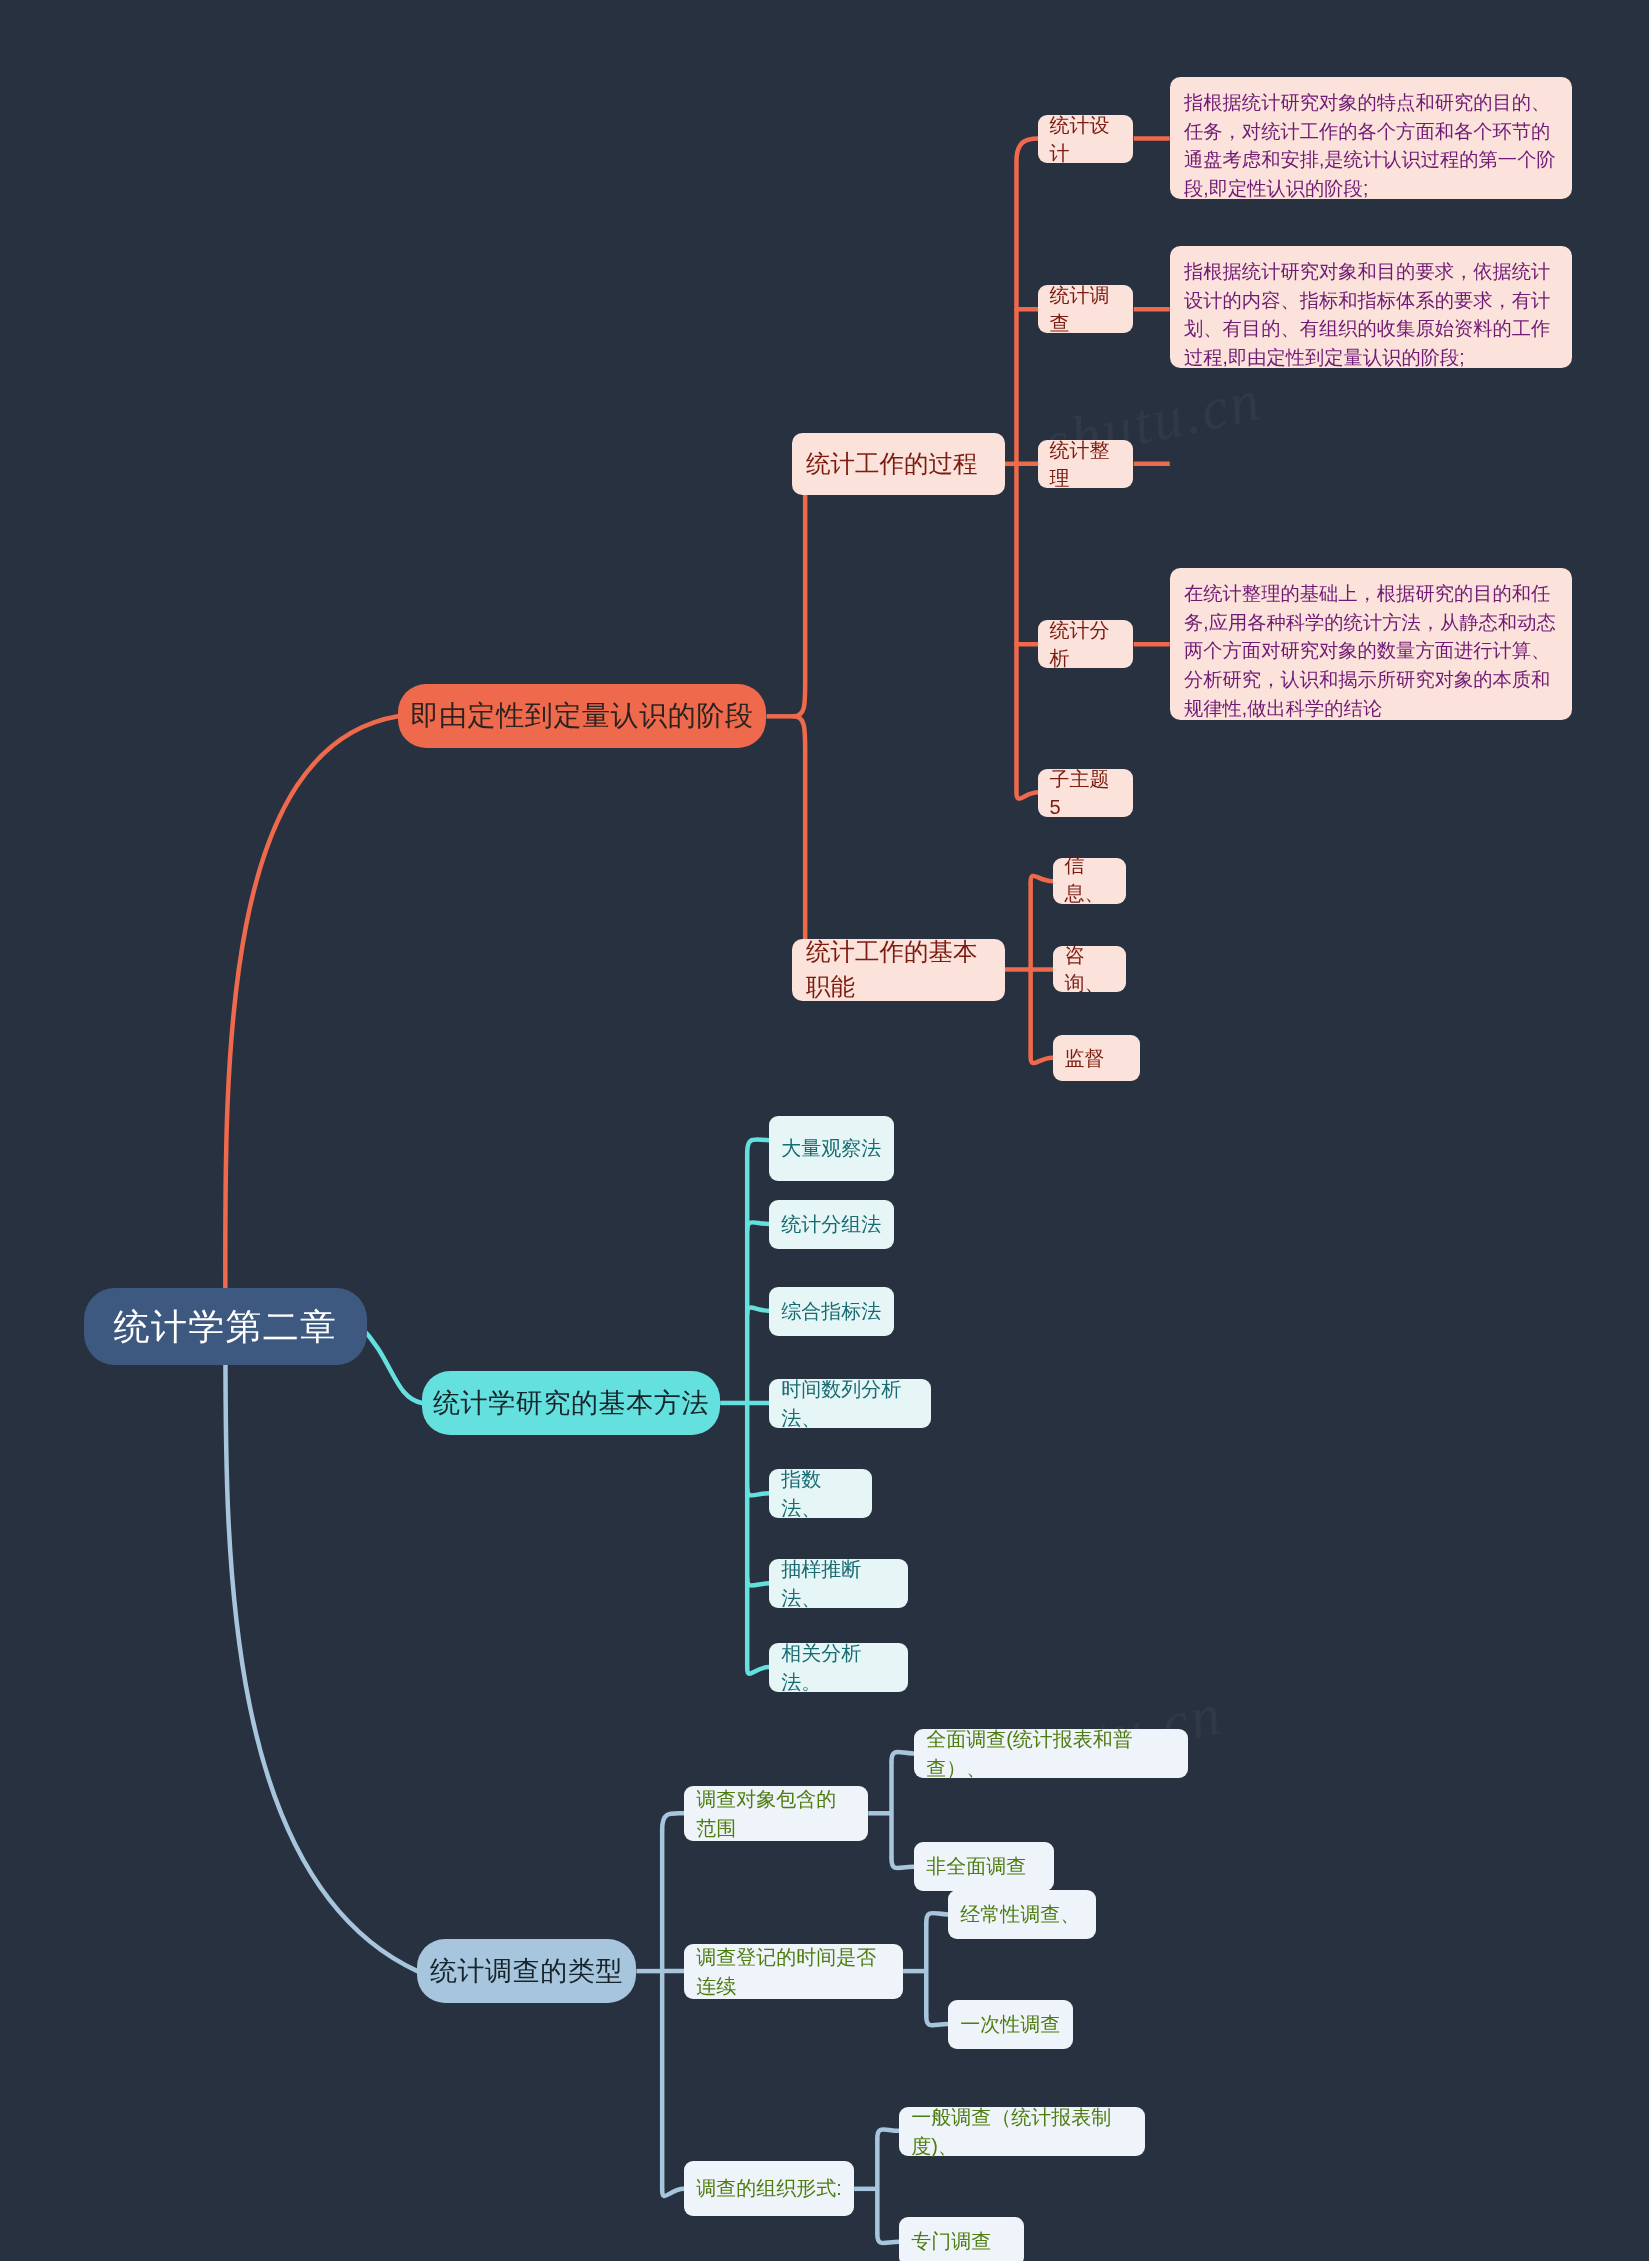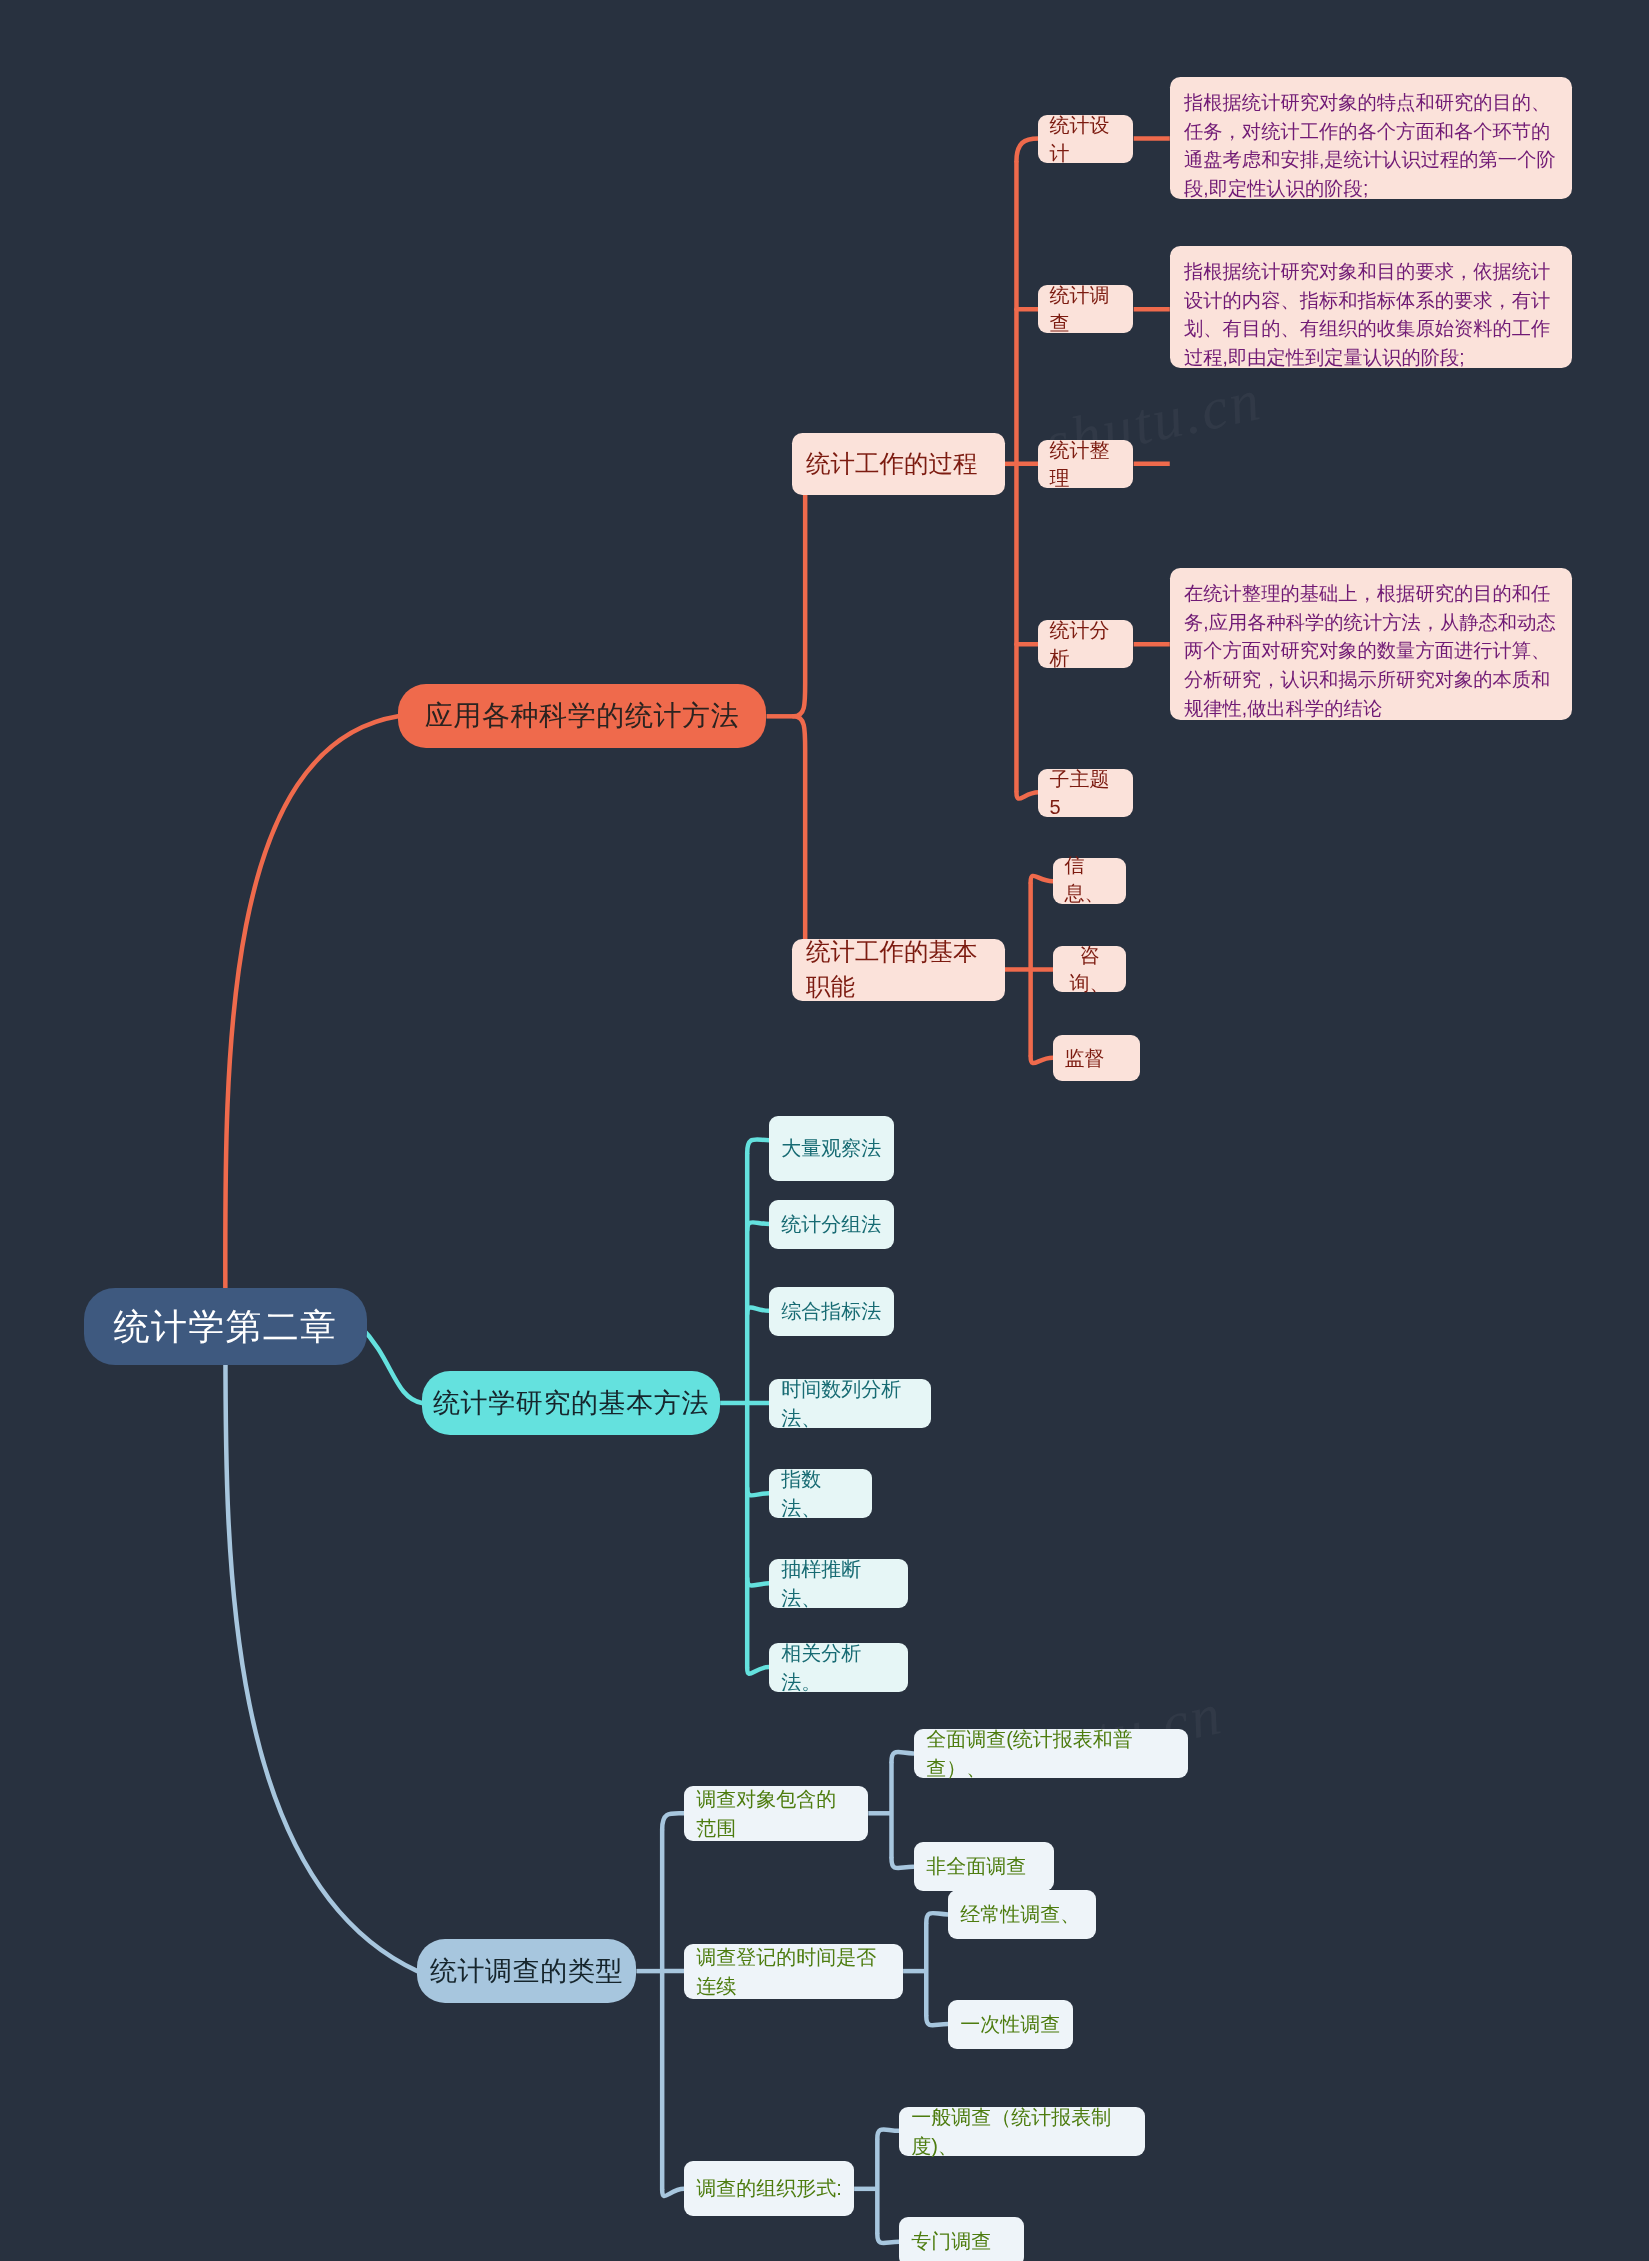--- a/index.html
+++ b/index.html
@@ -183,38 +183,38 @@
     <path d="M 1362 3320 C 1362 3298 1374 3308 1396 3308" stroke="#a7c6de" stroke-width="7" fill="none" stroke-linecap="round"></path>
     <path d="M 1362 3468 C 1362 3490 1374 3480 1396 3480" stroke="#a7c6de" stroke-width="7" fill="none" stroke-linecap="round"></path>
   </svg>
 
   <div class="wm" style="left:1044px;top:387px;">shutu.cn</div>
   <div class="wm" style="left:1224px;top:283px;">shutu.cn</div>
   <div class="wm" style="left:1005px;top:1701px;">shutu.cn</div>
 
   <div class="node n-root" style="left:84px;top:1288px;width:283px;height:77px;">统计学第二章</div>
 
-  <div class="node n-l1-orange" style="left:398px;top:684px;width:368px;height:64px;">应用各种科学的统计方法</div>
+  <div class="node n-l1-orange" style="left:398px;top:684px;width:368px;height:64px;">即由定性到定量认识的阶段</div>
 
   <div class="node n-orange" style="left:792px;top:433px;width:213px;height:62px;">统计工作的过程</div>
 
   <div class="node n-orange" style="left:792px;top:939px;width:213px;height:62px;">统计工作的基本职能</div>
 
   <div class="node n-orange-sm" style="left:1038px;top:115px;width:95px;height:48px;">统计设计</div>
   <div class="node n-orange-sm" style="left:1038px;top:285px;width:95px;height:48px;">统计调查</div>
   <div class="node n-orange-sm" style="left:1038px;top:440px;width:95px;height:48px;">统计整理</div>
   <div class="node n-orange-sm" style="left:1038px;top:620px;width:95px;height:48px;">统计分析</div>
   <div class="node n-orange-sm" style="left:1038px;top:769px;width:95px;height:48px;">子主题 5</div>
 
   <div class="node n-orange-desc" style="left:1170px;top:77px;width:402px;height:122px;">指根据统计研究对象的特点和研究的目的、任务，对统计工作的各个方面和各个环节的通盘考虑和安排,是统计认识过程的第一个阶段,即定性认识的阶段;</div>
   <div class="node n-orange-desc" style="left:1170px;top:246px;width:402px;height:122px;">指根据统计研究对象和目的要求，依据统计设计的内容、指标和指标体系的要求，有计划、有目的、有组织的收集原始资料的工作过程,即由定性到定量认识的阶段;</div>
   <div class="node n-orange-desc" style="left:1170px;top:568px;width:402px;height:152px;">在统计整理的基础上，根据研究的目的和任务,应用各种科学的统计方法，从静态和动态两个方面对研究对象的数量方面进行计算、分析研究，认识和揭示所研究对象的本质和规律性,做出科学的结论</div>
 
   <div class="node n-orange-sm" style="left:1053px;top:858px;width:73px;height:46px;font-family:Liberation Mono, monospace;">信息、</div>
-  <div class="node n-orange-sm" style="left:1053px;top:946px;width:73px;height:46px;text-align:center;">咨询、</div>
+  <div class="node n-orange-sm" style="left:1053px;top:946px;width:73px;height:46px;">咨询、</div>
   <div class="node n-orange-sm" style="left:1053px;top:1035px;width:87px;height:46px;">监督</div>
 
   <div class="node n-l1-cyan" style="left:422px;top:1371px;width:298px;height:64px;">统计学研究的基本方法</div>
 
   <div class="node n-cyan" style="left:769px;top:1116px;width:125px;height:65px;">大量观察法</div>
   <div class="node n-cyan" style="left:769px;top:1200px;width:125px;height:49px;">统计分组法</div>
   <div class="node n-cyan" style="left:769px;top:1287px;width:125px;height:49px;">综合指标法</div>
   <div class="node n-cyan" style="left:769px;top:1379px;width:162px;height:49px;">时间数列分析法、</div>
   <div class="node n-cyan" style="left:769px;top:1469px;width:103px;height:49px;">指数法、</div>
   <div class="node n-cyan" style="left:769px;top:1559px;width:139px;height:49px;">抽样推断法、</div>

